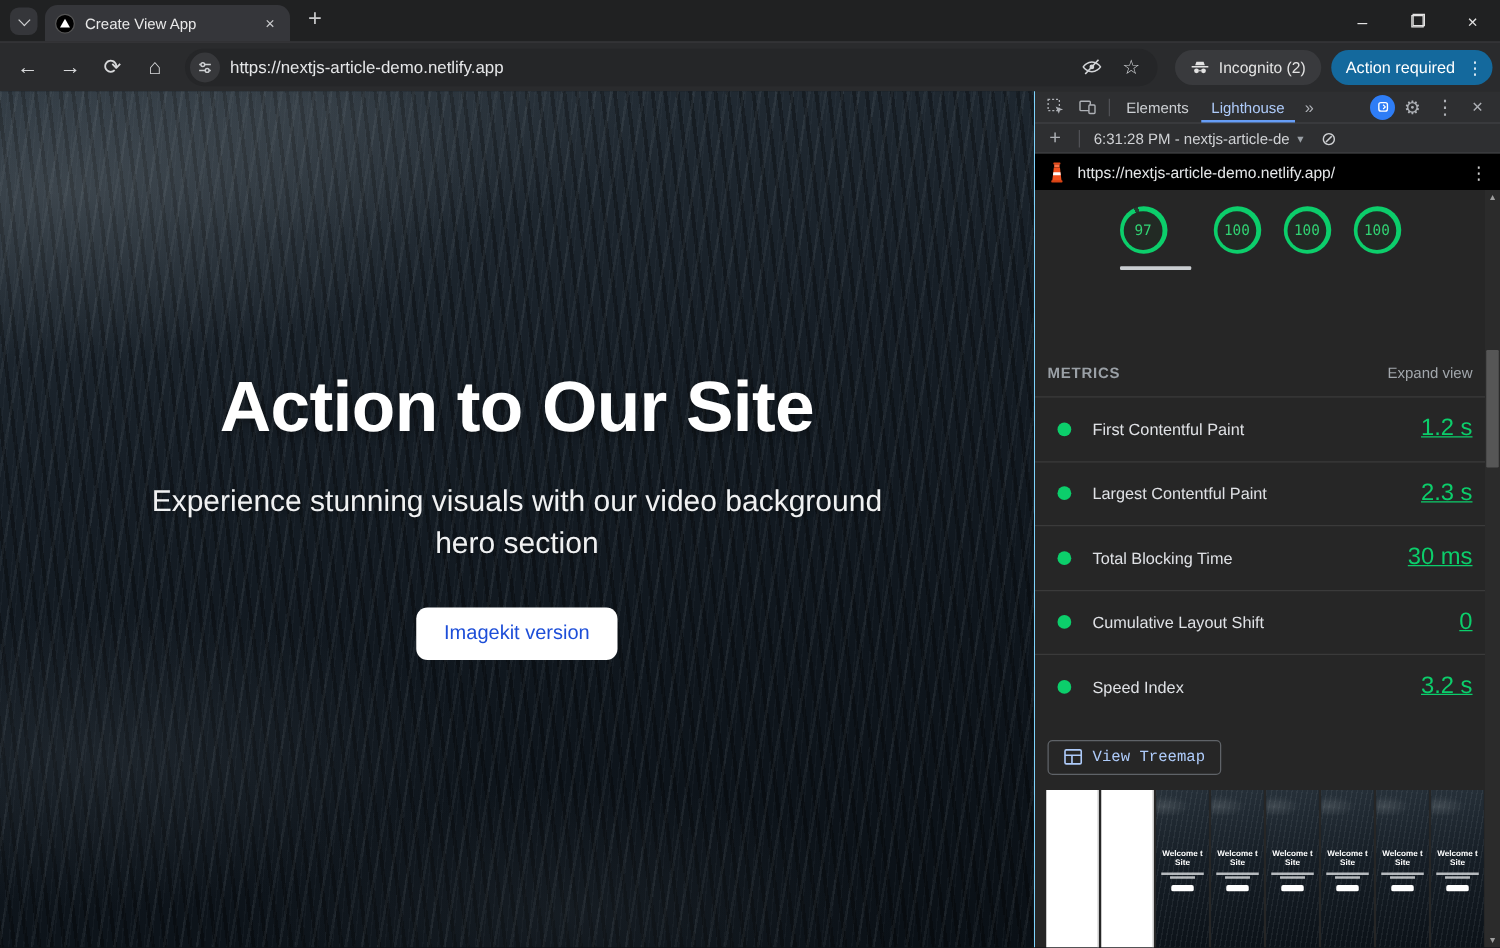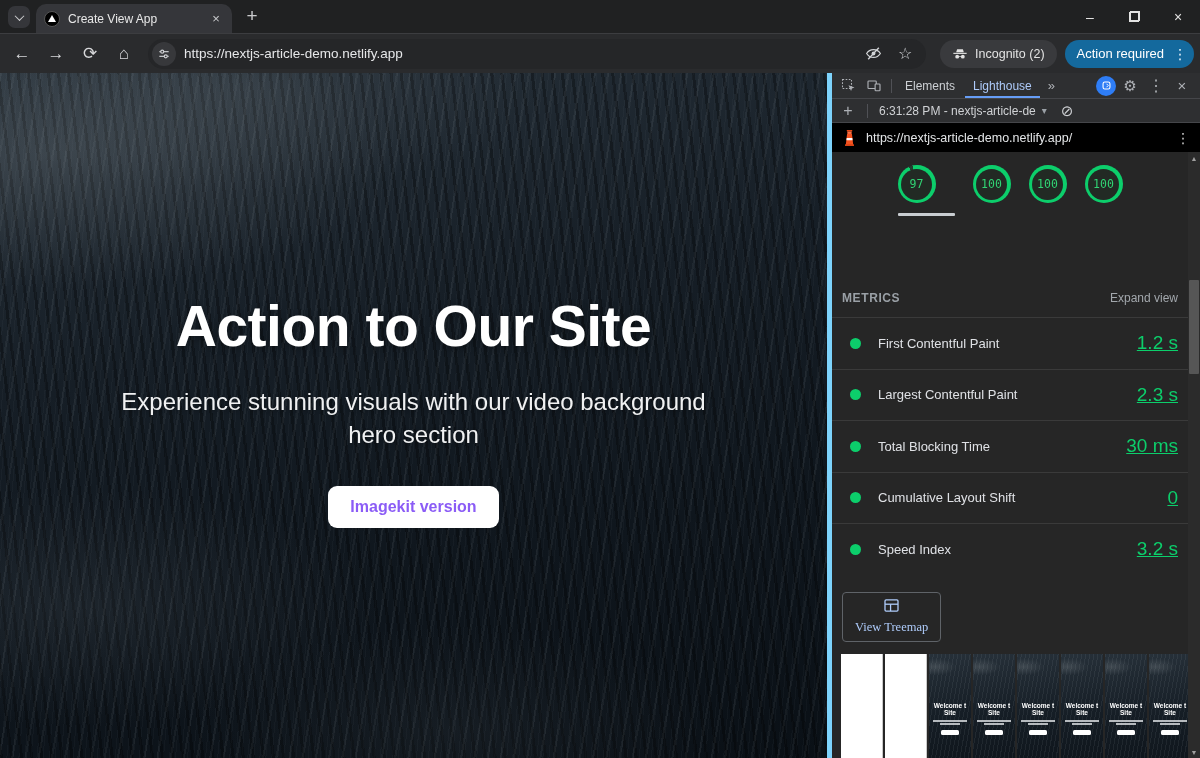--- a/index.html
+++ b/index.html
@@ -63,25 +63,25 @@
       repeating-linear-gradient(83deg, rgba(0,0,0,.30) 0 3px, transparent 3px 10px),
       repeating-linear-gradient(95deg, rgba(130,140,150,.05) 0 1px, transparent 1px 6px),
       linear-gradient(168deg, #27313a 0%, #161e26 38%, #0f161d 68%, #0a1016 100%);
   }
   .hero { position:absolute; inset:0; display:flex; flex-direction:column; align-items:center; justify-content:center;
     text-align:center; padding-bottom:6px; }
   .hero-title { color:#fff; font-size:57px; font-weight:700; letter-spacing:-0.5px; line-height:1.05;
     text-shadow:0 2px 8px rgba(0,0,0,.35); }
   .hero-sub { color:#f0f1f2; font-size:24px; line-height:1.4; max-width:610px; margin-top:28px;
     text-shadow:0 1px 4px rgba(0,0,0,.3); }
-  .cta-btn { margin-top:34px; background:#fff; color:#8b5cf6; font-size:16px; font-weight:700;
+  .cta-btn { margin-top:34px; background:#fff; color:#1d4ed8; font-size:16px; font-weight:400;
     border:none; border-radius:9px; padding:12px 22px; cursor:pointer; font-family:"Liberation Sans", sans-serif; }
 
   
-  .devtools { width:373px; background:#262626; border-left:5px solid #7dd3fc; display:flex; flex-direction:column; min-height:0; }
+  .devtools { width:373px; background:#262626; border-left:1px solid #7dd3fc; display:flex; flex-direction:column; min-height:0; }
   .dt-row { display:flex; align-items:center; background:#2e2f31; border-bottom:1px solid #45464a; flex-shrink:0; }
   .dt-tabs { height:26px; padding:0 4px; gap:2px; }
   .dt-iconbtn { width:24px; height:22px; display:flex; align-items:center; justify-content:center; cursor:pointer; color:#aeb1b6; flex-shrink:0; }
   .dt-sep { width:1px; height:14px; background:#505156; margin:0 3px; flex-shrink:0; }
   .dt-tab { height:100%; display:flex; align-items:center; padding:0 8px; font-size:12px; color:#cdd0d4; cursor:pointer; white-space:nowrap; }
   .dt-tab.active { color:#aecbfa; box-shadow:inset 0 -2px 0 #669df6; }
   .dt-more { font-size:13px; color:#aeb1b6; padding:0 6px; cursor:pointer; }
   .dt-right { margin-left:auto; display:flex; align-items:center; gap:2px; padding-right:2px; }
   .ai-badge { width:20px; height:20px; border-radius:50%; background:#2e7df6; display:flex; align-items:center; justify-content:center; cursor:pointer; }
   .dt-gear { font-size:15px; }
@@ -109,21 +109,21 @@
   .metrics-title { color:#9aa0a6; font-size:12px; font-weight:700; letter-spacing:.6px; }
   .expand-view { color:#a2a7ac; font-size:12px; cursor:pointer; }
   .metric-row { height:51.5px; display:flex; align-items:center; border-top:1px solid #3a3a3a; padding:0 10px 0 18px; }
   .metric-row:last-of-type { border-bottom:1px solid #3a3a3a; }
   .m-dot { width:11px; height:11px; border-radius:50%; background:#0cce6b; margin-right:17px; flex-shrink:0; }
   .m-label { font-size:13px; color:#dfe1e5; flex:1; }
   .m-value { font-size:19px; color:#0cce6b;text-decoration:underline; }
 
   .treemap-btn { margin:17px 0 0 10px; display:inline-flex; align-items:center; gap:8px; border:1px solid #5f6368;
     border-radius:4px; background:transparent; padding:6px 12px; cursor:pointer; color:#aecbfa; font-size:12.5px;
-    font-family:Liberation Serif, serif;flex-direction:column; }
+    font-family:Liberation Mono, monospace; }
 
   .filmstrip { display:flex; gap:2px; margin:12px 0 0 9px; }
   .frame { width:42px; height:129px; flex-shrink:0; }
   .frame.blank { background:#fff; border-right:1px solid #c9c9c9; }
   .frame.ocean { position:relative; overflow:hidden;
     background-color:#131b22;
     background-image:
       radial-gradient(30px 12px at 15% 10%, rgba(150,158,162,.25), transparent 70%),
       repeating-linear-gradient(100deg, rgba(170,180,185,.09) 0 1px, transparent 1px 4px),
       linear-gradient(168deg, #27313a 0%, #161e26 45%, #0b1117 100%);

